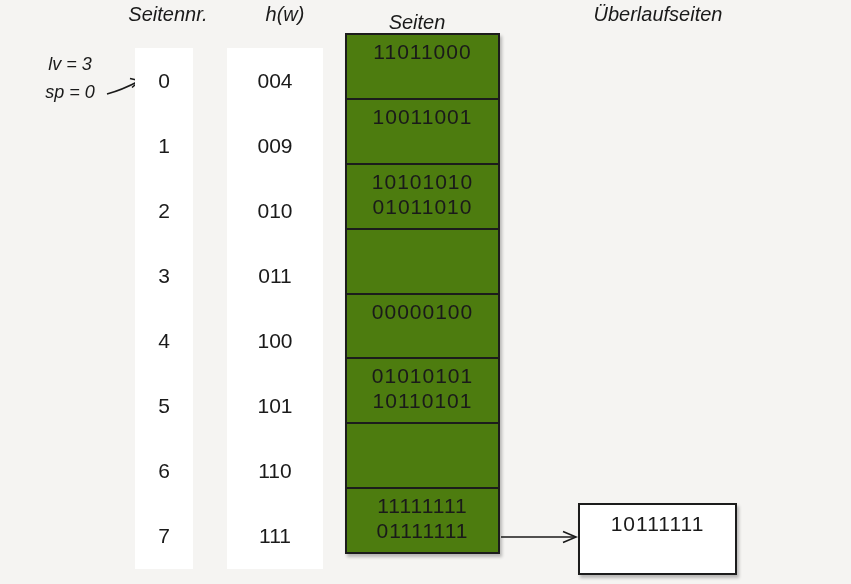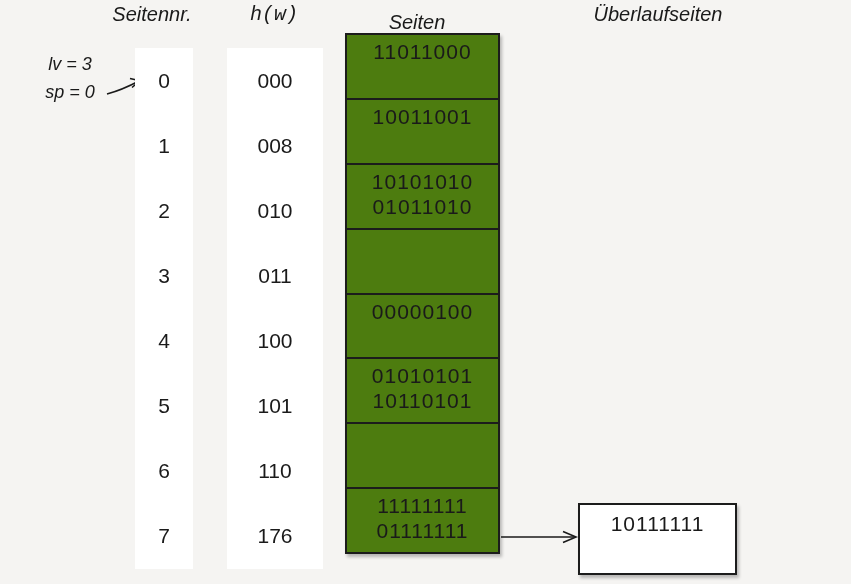--- a/index.html
+++ b/index.html
@@ -16,22 +16,22 @@
   }
   .hdr{
     position:absolute;
     top:3px;
     transform:translateX(-50%);
     font-size:20px;
     font-style:italic;
     font-weight:400;
     white-space:nowrap;
   }
-  #hdr-seitennr{left:152px;text-align:center;}
-  #hdr-hw{left:274px;font-family:Liberation Mono, monospace;}
+  #hdr-seitennr{left:168px;text-align:center;}
+  #hdr-hw{left:285px;}
   #hdr-seiten{left:417px;margin-top:8px;}
   #hdr-ueberlauf{left:658px;}
 
   .annotation{
     position:absolute;
     left:28px;top:50px;width:84px;
     text-align:center;
     font-size:18px;
     font-style:italic;
     line-height:28px;
@@ -113,28 +113,28 @@
       <div class="row-num">0</div>
       <div class="row-num">1</div>
       <div class="row-num">2</div>
       <div class="row-num">3</div>
       <div class="row-num">4</div>
       <div class="row-num">5</div>
       <div class="row-num">6</div>
       <div class="row-num">7</div>
     </div>
   <div class="strip" id="strip-hw">
-      <div class="row-num">000</div>
-      <div class="row-num">008</div>
+      <div class="row-num">004</div>
+      <div class="row-num">009</div>
       <div class="row-num">010</div>
       <div class="row-num">011</div>
       <div class="row-num">100</div>
       <div class="row-num">101</div>
       <div class="row-num">110</div>
-      <div class="row-num">176</div>
+      <div class="row-num">111</div>
     </div>
 
   <div id="pages-box">
       <div class="cell">
         <div class="cell-line">11011000</div>
       </div>
       <div class="cell">
         <div class="cell-line">10011001</div>
       </div>
       <div class="cell">

